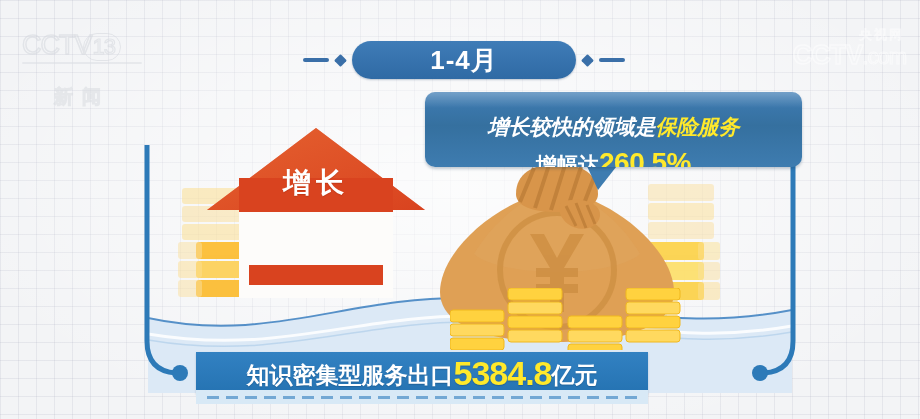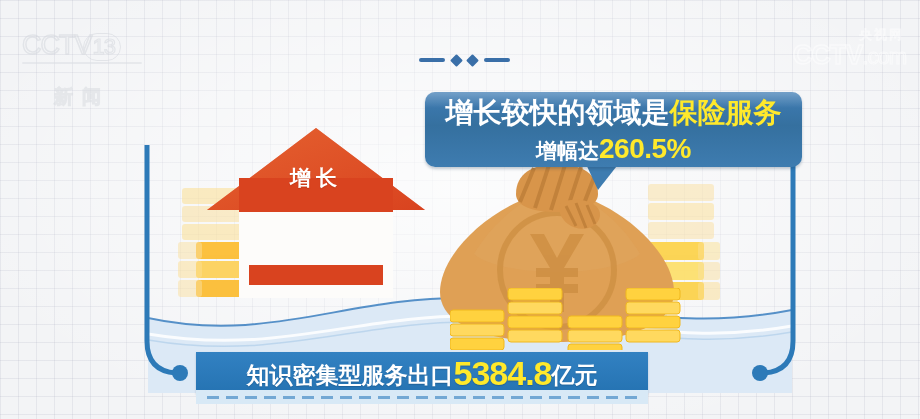--- a/index.html
+++ b/index.html
@@ -190,21 +190,21 @@
     width: 222px;
     height: 176px;
   }
   #arrow-label {
     position: absolute;
     left: 0;
     top: 38px;
     width: 222px;
     text-align: center;
     color: #ffffff;
-    font-size: 21px;
+    font-size: 28px;
     font-weight: bold;
     letter-spacing: 5px;
     text-shadow: 0 1px 1px rgba(150,40,10,0.35);
   }
   #arrow-value {
     position: absolute;
     left: 0;
     top: 82px;
     width: 222px;
     text-align: center;
@@ -253,24 +253,25 @@
     border-top: 28px solid #3e7cb0;
   }
   .callout-line {
     position: relative;
     text-align: center;
     color: #ffffff;
     font-weight: bold;
     white-space: nowrap;
   }
   #callout-line1 {
-    font-size: 28px;
+    font-size: 21px;
     line-height: 22px;
-    padding-top: 10px;
+    padding-top: 24px;
     letter-spacing: 0px;
+    font-style: italic;
   }
   #callout-line2 {
     font-size: 21px;
     line-height: 34px;
     padding-top: 8px;
   }
   .hl-yellow {
     color: #ffe92b;
   }
   #callout-line2 .big {
@@ -460,20 +461,23 @@
           <stop offset="100%" stop-color="#d9431f"></stop>
         </linearGradient>
       </defs>
     </svg>
     <div id="arrow-label">增长</div>
   </div>
 
   <div id="title-row">
     <span class="deco-dash"></span>
     <span class="deco-diamond"></span>
+    <div id="title-pill">
+      <span>1-4月</span>
+    </div>
     <span class="deco-diamond"></span>
     <span class="deco-dash"></span>
   </div>
 
   <div id="callout">
     <div id="callout-tail"></div>
     <div id="callout-body">
       <div class="callout-line" id="callout-line1">
         <span>增长较快的领域是</span><span class="hl-yellow">保险服务</span>
       </div>

